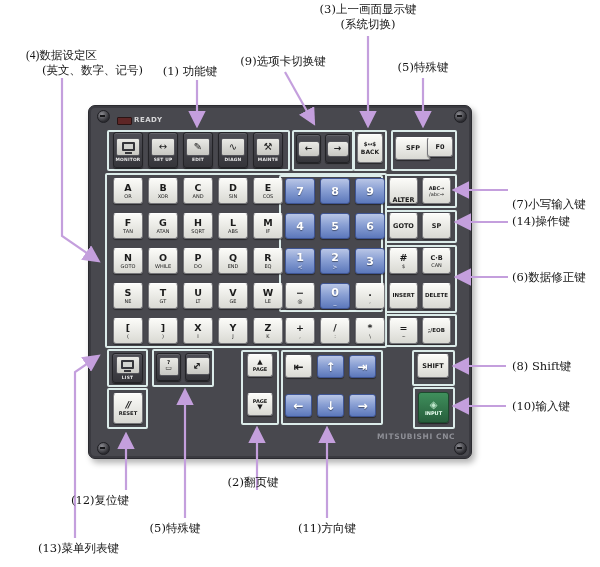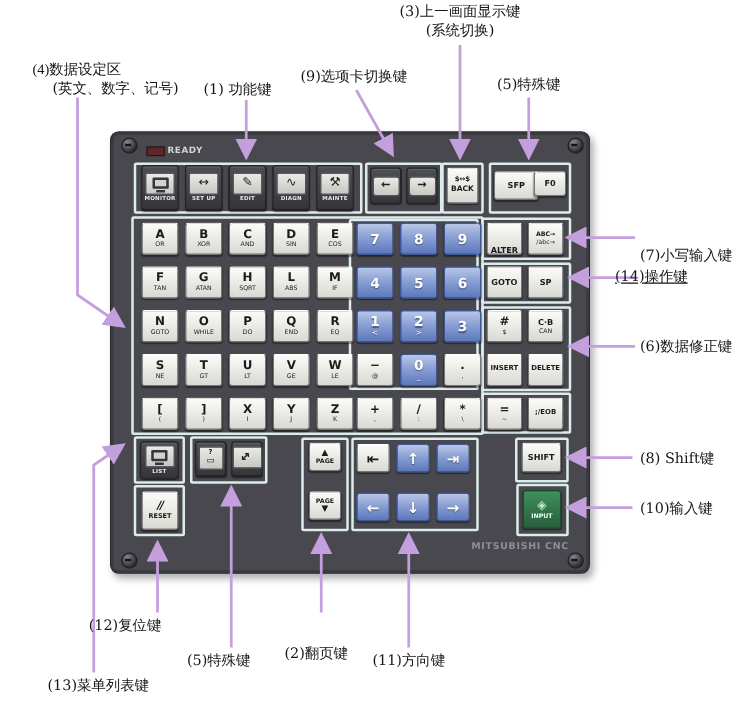--- a/index.html
+++ b/index.html
@@ -77,26 +77,26 @@
 <body>
 
 <div class="lbl ctr" style="left:368px;top:2px;">(3)上一画面显示键</div>
 <div class="lbl ctr" style="left:368px;top:17px;">(系统切换)</div>
 <div class="lbl" style="left:26px;top:48px;font-family:Liberation Serif, serif;">(4)数据设定区</div>
 <div class="lbl" style="left:42px;top:63px;">(英文、数字、记号)</div>
 <div class="lbl ctr" style="left:190px;top:64px;">(1) 功能键</div>
 <div class="lbl ctr" style="left:283px;top:54px;">(9)选项卡切换键</div>
 <div class="lbl ctr" style="left:423px;top:60px;">(5)特殊键</div>
 <div class="lbl" style="left:512px;top:183px;margin-top:14px;">(7)小写输入键</div>
-<div class="lbl" style="left:492px;top:214px;text-decoration:underline;">(14)操作键</div>
+<div class="lbl" style="left:512px;top:214px;">(14)操作键</div>
 <div class="lbl" style="left:512px;top:270px;">(6)数据修正键</div>
 <div class="lbl" style="left:512px;top:359px;">(8) Shift键</div>
 <div class="lbl" style="left:512px;top:399px;">(10)输入键</div>
 <div class="lbl ctr" style="left:100px;top:493px;">(12)复位键</div>
-<div class="lbl ctr" style="left:253px;top:515px;text-align:center;">(2)翻页键</div>
+<div class="lbl ctr" style="left:253px;top:475px;text-align:center;">(2)翻页键</div>
 <div class="lbl ctr" style="left:175px;top:521px;">(5)特殊键</div>
 <div class="lbl ctr" style="left:327px;top:521px;">(11)方向键</div>
 <div class="lbl" style="left:38px;top:541px;">(13)菜单列表键</div>
 
 <svg id="arrows" width="600" height="567">
   <defs>
     <marker id="ah" markerWidth="8" markerHeight="8" refX="6" refY="4" orient="auto">
       <path d="M0,0 L8,4 L0,8 Z" fill="#c49fdd"></path>
     </marker>
   </defs>

